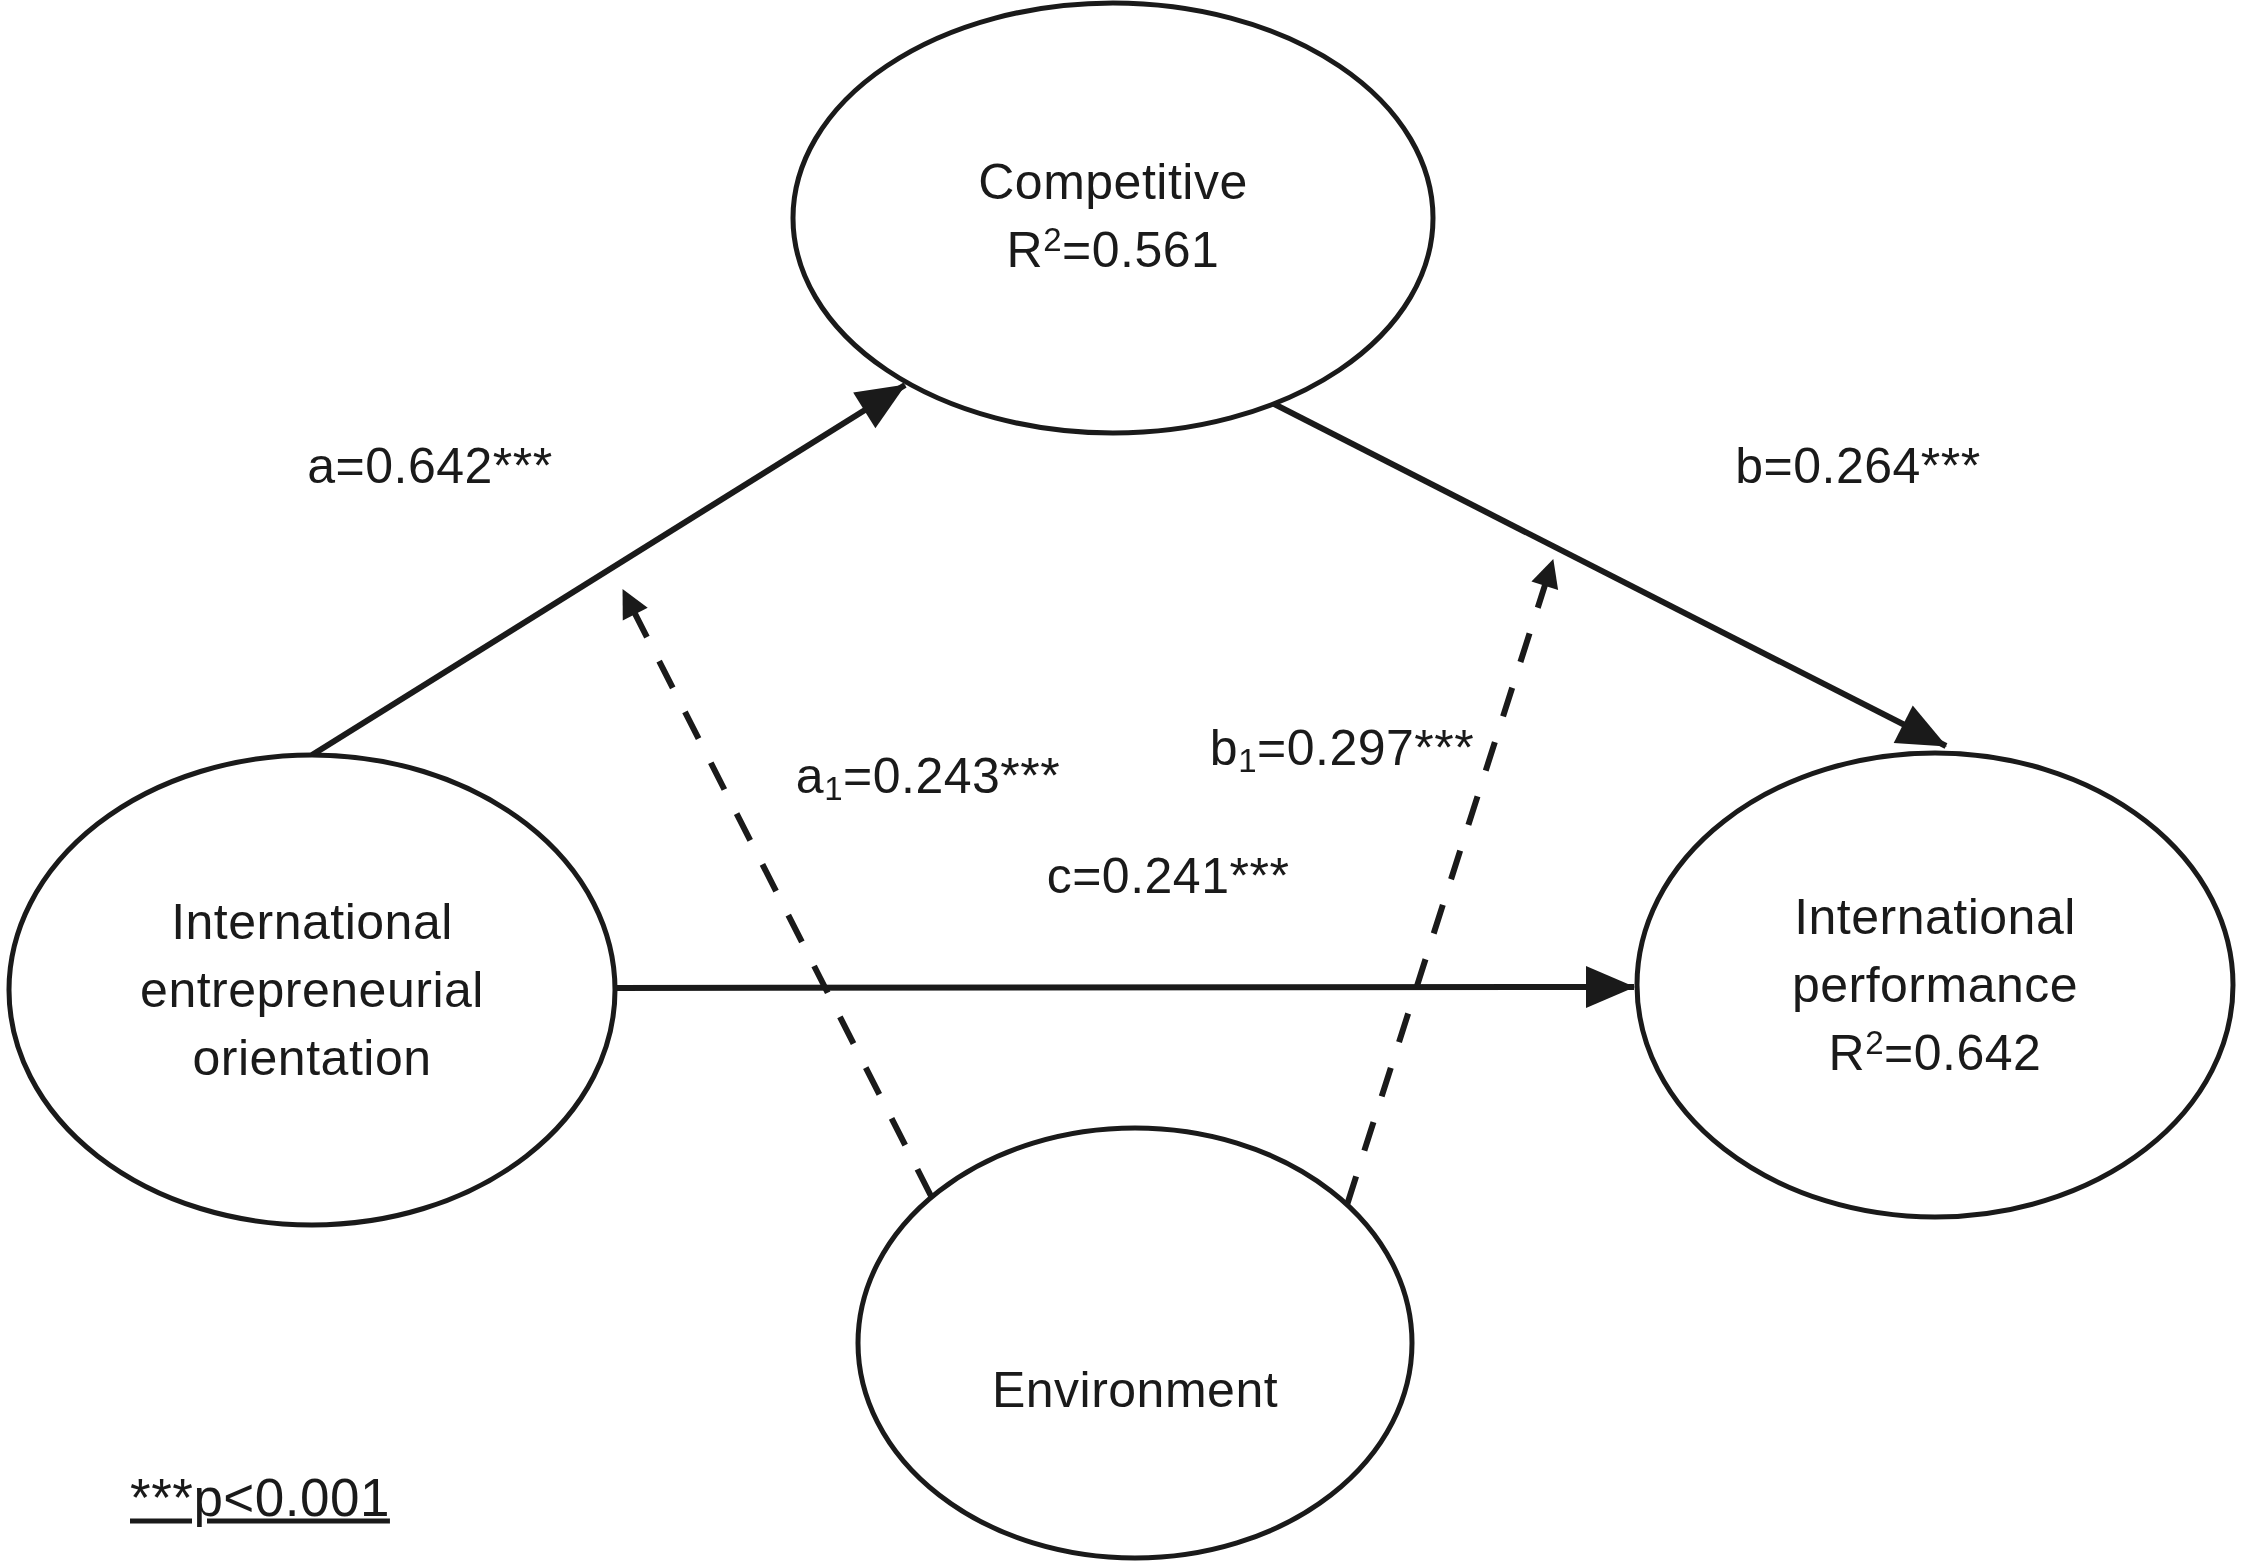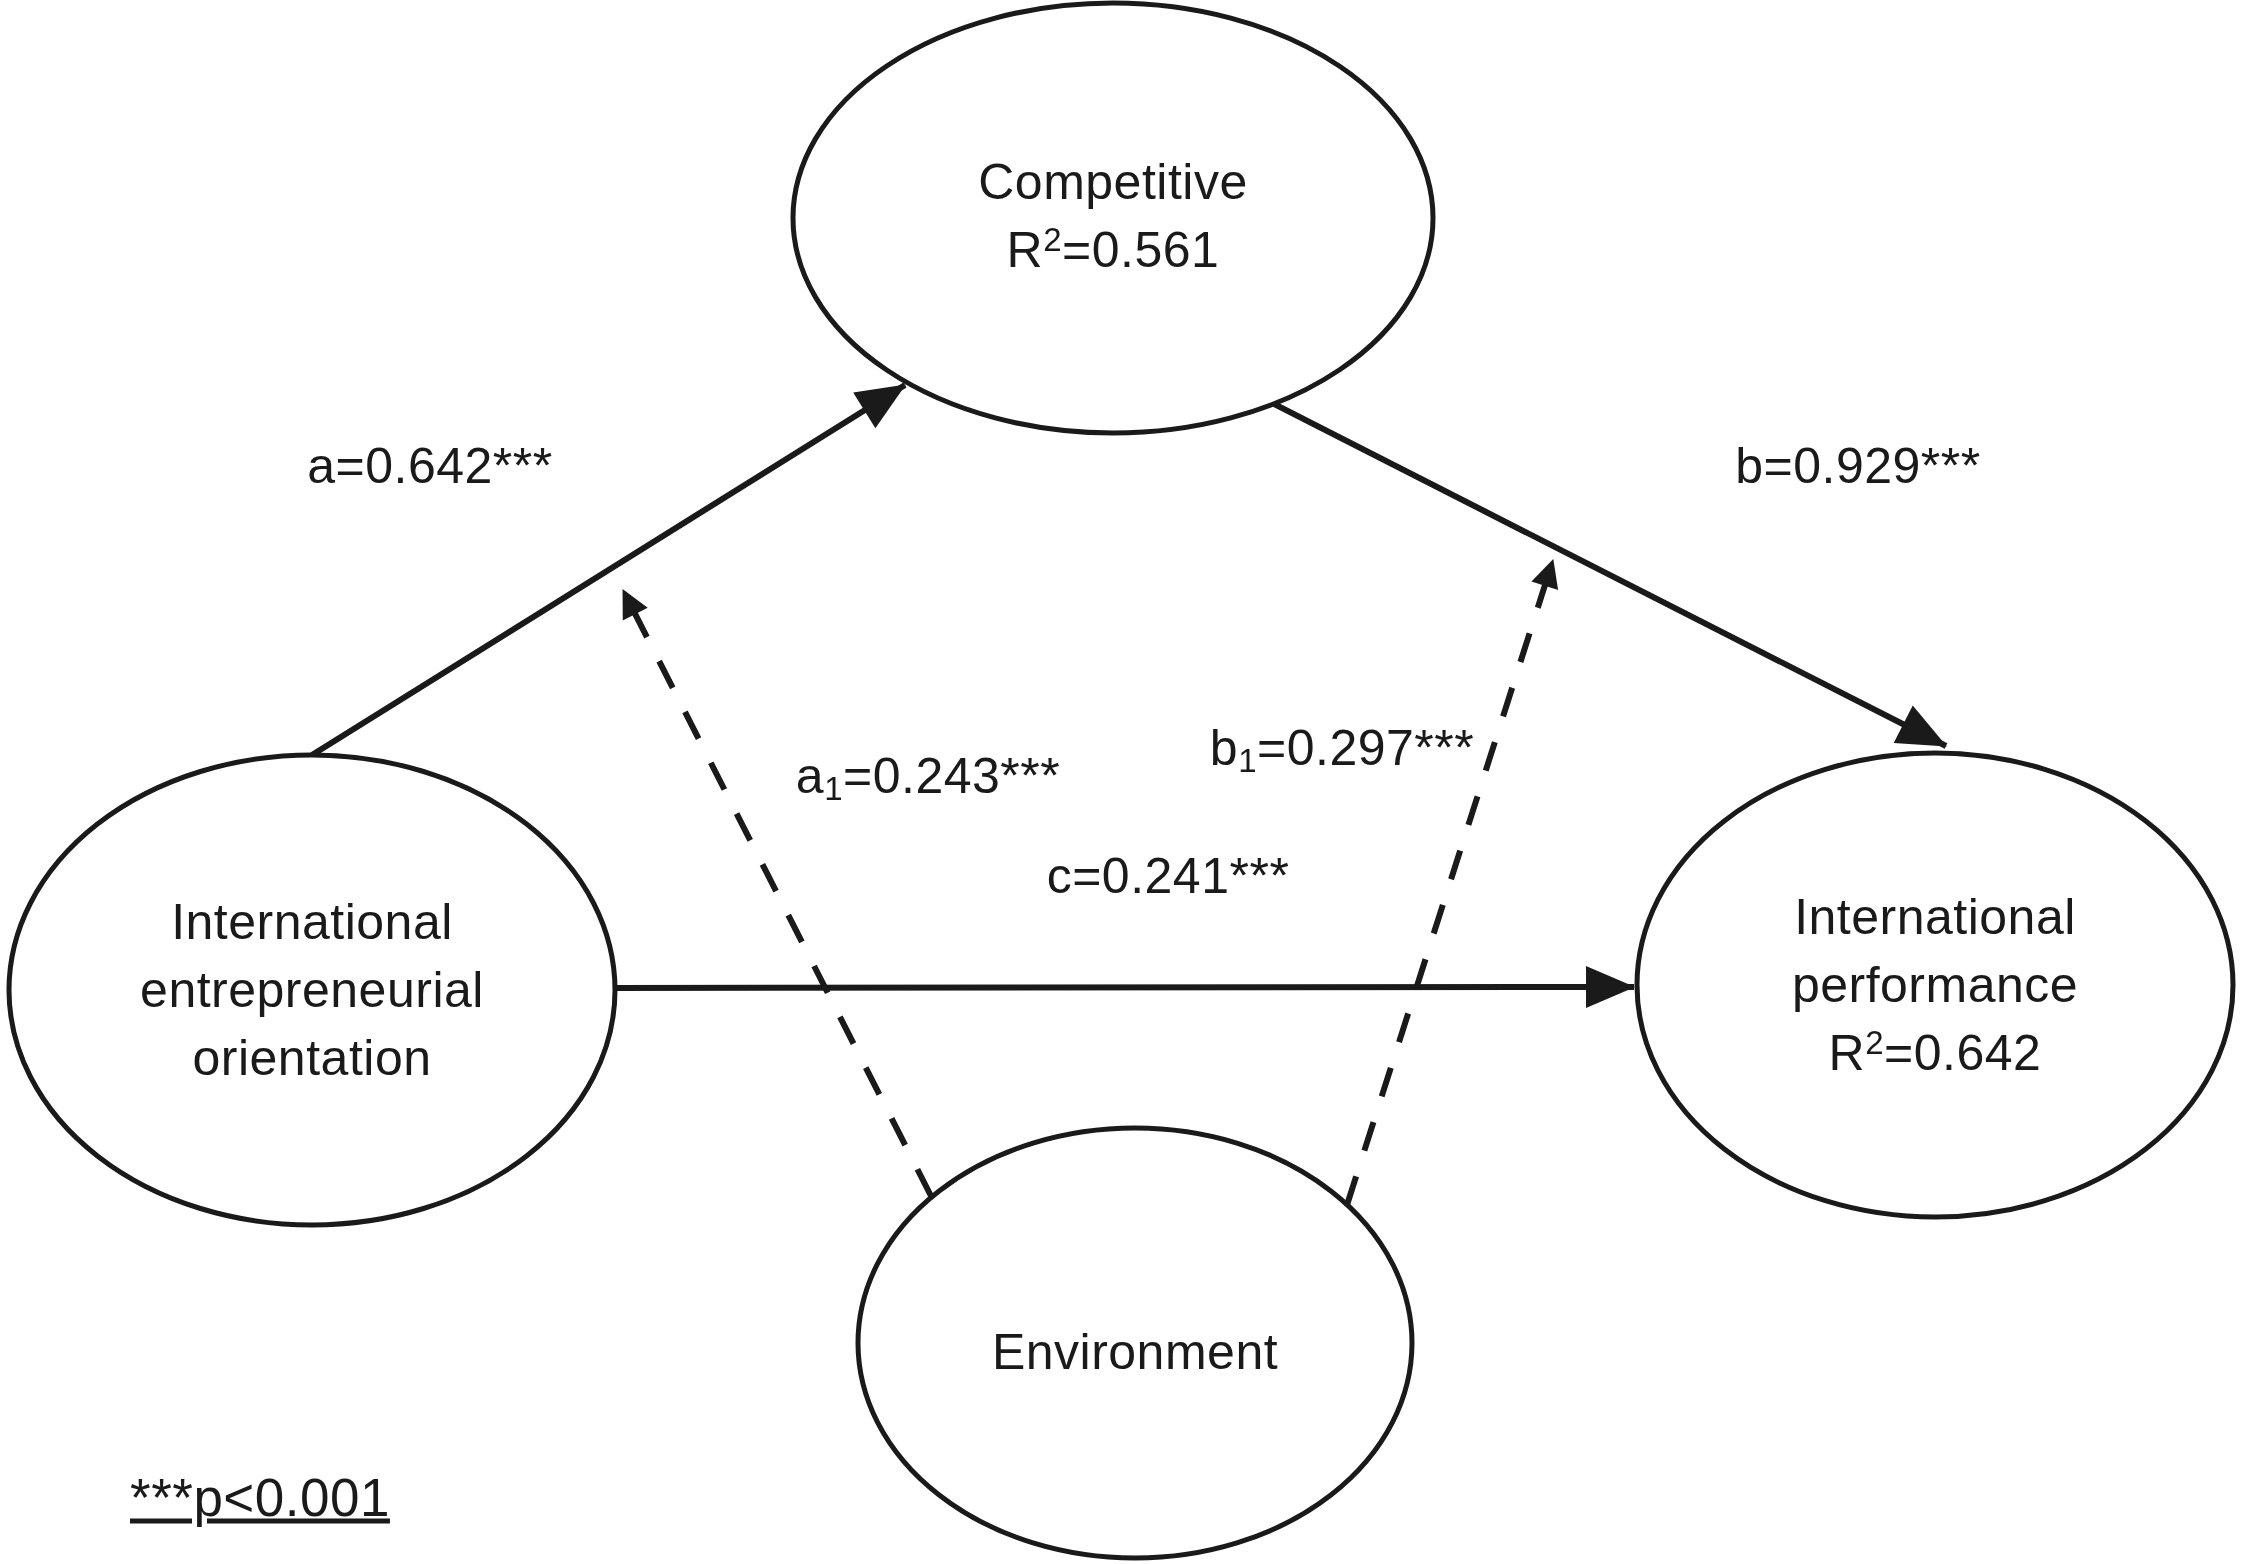--- a/index.html
+++ b/index.html
@@ -61,27 +61,27 @@
     <div>entrepreneurial</div>
     <div>orientation</div>
   </div>
 
   <div class="node-label" style="left:1655px;top:883px;width:560px;">
     <div>International</div>
     <div>performance</div>
     <div><span>R</span><span class="sup">2</span><span>=0.642</span></div>
   </div>
 
-  <div class="node-label" style="left:875px;top:1318px;width:520px;">
+  <div class="node-label" style="left:875px;top:1356px;width:520px;">
     <div>Environment</div>
   </div>
 
   <div class="edge-label" style="left:430px;top:466px;">a=0.642***</div>
 
-  <div class="edge-label" style="left:1858px;top:466px;">b=0.929***</div>
+  <div class="edge-label" style="left:1858px;top:466px;">b=0.264***</div>
 
   <div class="edge-label" style="left:928px;top:748px;margin-top:28px;"><span>a</span><span class="sub">1</span><span>=0.243***</span></div>
 
   <div class="edge-label" style="left:1342px;top:748px;"><span>b</span><span class="sub">1</span><span>=0.297***</span></div>
 
   <div class="edge-label" style="left:1168px;top:876px;">c=0.241***</div>
 
   <div class="note" style="left:130px;top:1497px;">***p&lt;0.001</div>
 
 </div>

